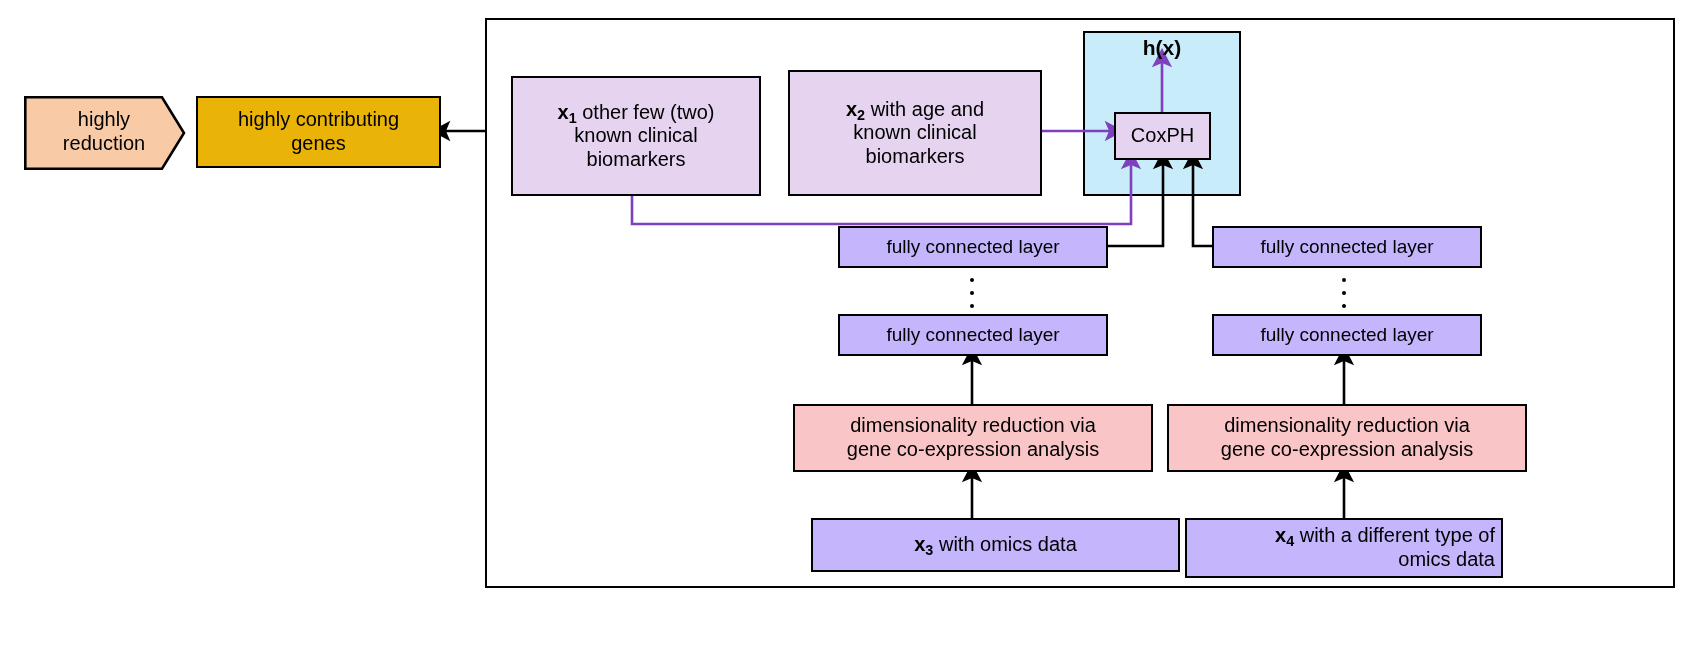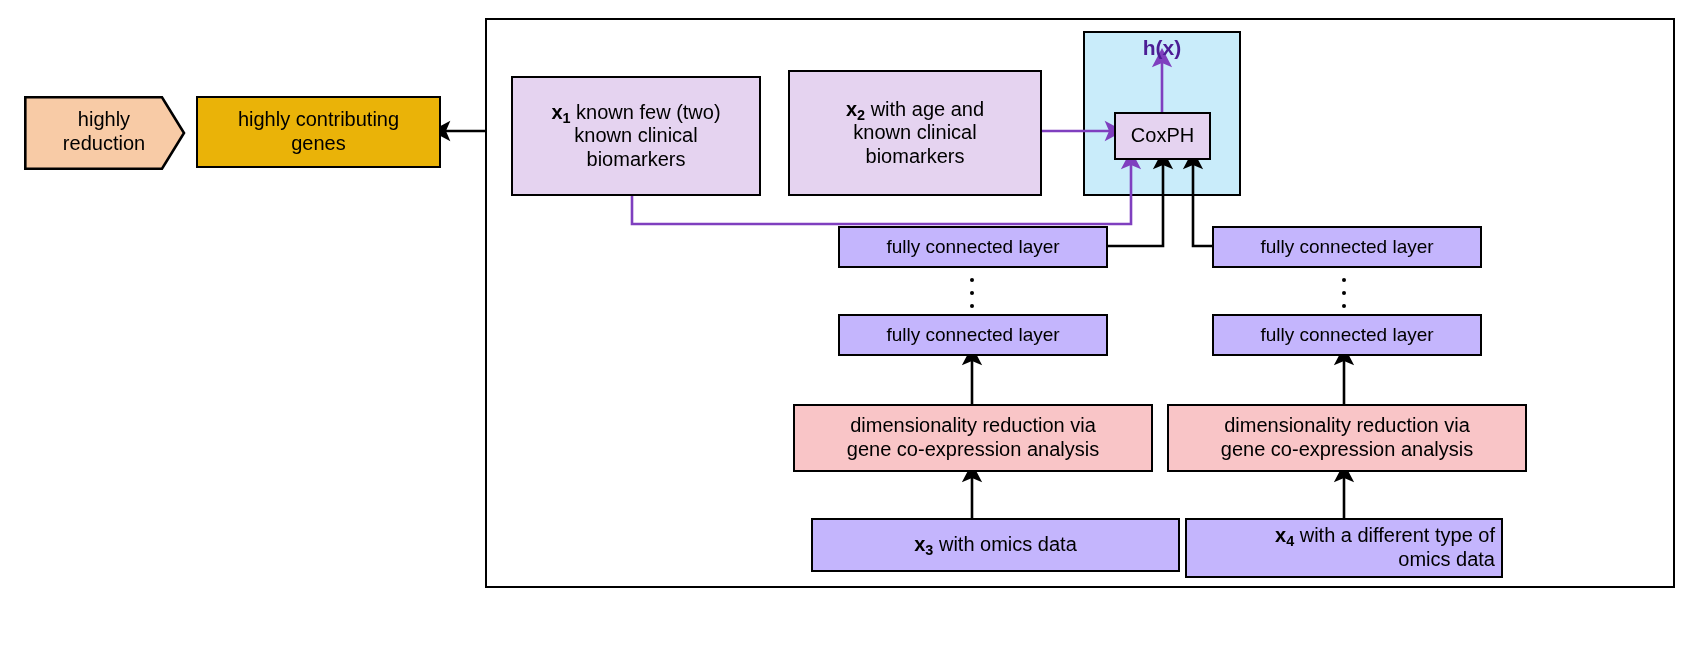--- a/index.html
+++ b/index.html
@@ -59,21 +59,21 @@
     display: flex;
     align-items: center;
     justify-content: center;
     text-align: center;
     line-height: 1.18;
     clip-path: polygon(0 0, 86% 0, 100% 50%, 86% 100%, 0 100%);
   }
   .label-free {
     position: absolute;
     z-index: 6;
-    color: #4c1d95;
+    color: #000000;
     text-align: center;
   }
   .dots {
     position: absolute;
     z-index: 6;
     display: flex;
     flex-direction: column;
     align-items: center;
     justify-content: space-between;
     height: 30px;
@@ -168,21 +168,21 @@
 
   <div class="box orange" style="left:196px; top:96px; width:245px; height:72px; font-size:20px;">
     <div class="box-inner">
       <div>highly contributing</div>
       <div>genes</div>
     </div>
   </div>
 
   <div class="box purple" style="left:511px; top:76px; width:250px; height:120px; font-size:20px;">
     <div class="box-inner">
-      <div><span class="bx">x</span><sub class="bx">1</sub><span> known few (two)</span></div>
+      <div><span class="bx">x</span><sub class="bx">1</sub><span> other few (two)</span></div>
       <div>known clinical</div>
       <div>biomarkers</div>
     </div>
   </div>
 
   <div class="box purple" style="left:788px; top:70px; width:254px; height:126px; font-size:20px;">
     <div class="box-inner">
       <div><span class="bx">x</span><sub class="bx">2</sub><span> with age and</span></div>
       <div>known clinical</div>
       <div>biomarkers</div>

